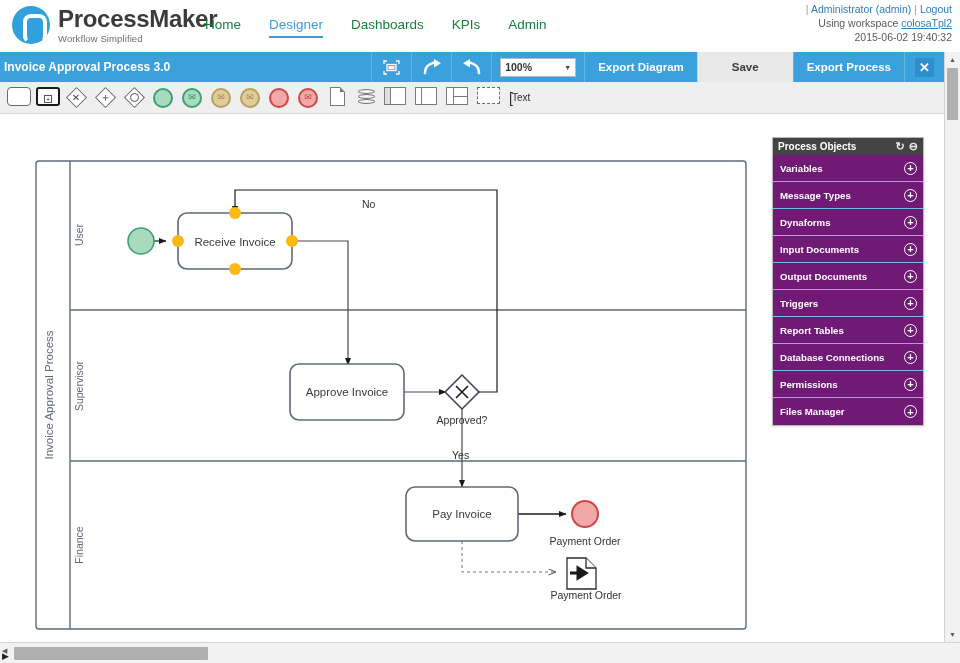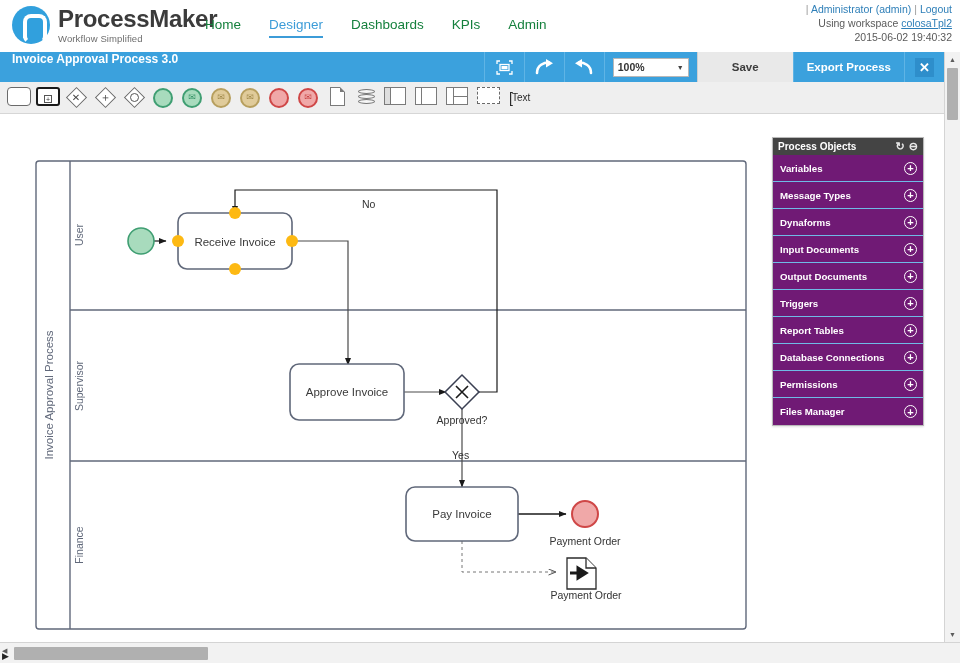--- a/index.html
+++ b/index.html
@@ -45,21 +45,21 @@
   }
   #user-block .lnk { color:#2e7fb8; text-decoration:none; }
   #user-block .lnk.u { text-decoration:underline; }
   .sep { color:#9a9a9a; }
 
   
   #blue-bar {
     position:absolute; left:0; top:52px; width:944px; height:30px;
     background:#3ba1dd; display:flex; align-items:stretch;
   }
-  #blue-bar-left { flex:1 1 auto; display:flex; align-items:flex-start; padding-left:12px; }
+  #blue-bar-left { flex:1 1 auto; display:flex; align-items:center; padding-left:4px; }
   #process-title { color:#fff; font-size:12px; font-weight:bold; }
   .tb-btn {
     display:flex; align-items:center; justify-content:center;
     color:#fff; font-size:11.5px; font-weight:bold; cursor:pointer;
     border-left:1px solid #5fb4e5; padding:0 13px; white-space:nowrap;
   }
   .tb-icon { width:40px; padding:0; }
   #save-btn { background:#e9e9e9; color:#3d3d3d; padding:0 34px; border-left:1px solid #cfcfcf; }
   #close-btn-wrap { width:40px; border-left:1px solid #5fb4e5; display:flex; align-items:center; justify-content:center; }
   #close-sq { width:19px; height:19px; background:#2e8ecb; display:flex; align-items:center; justify-content:center;
@@ -237,20 +237,21 @@
       </svg>
     </div>
 
     <div class="tb-btn" style="border-left:1px solid #5fb4e5;padding:0 2px;">
       <div id="zoom-select">
         <span>100%</span>
         <span class="caret-dn">▼</span>
       </div>
     </div>
 
+    <div class="tb-btn">Export Diagram</div>
     <div class="tb-btn" id="save-btn">Save</div>
     <div class="tb-btn">Export Process</div>
     <div id="close-btn-wrap">
       <div id="close-sq">✕</div>
     </div>
   </div>
 
   <div id="palette">
 
     <div class="pal">

